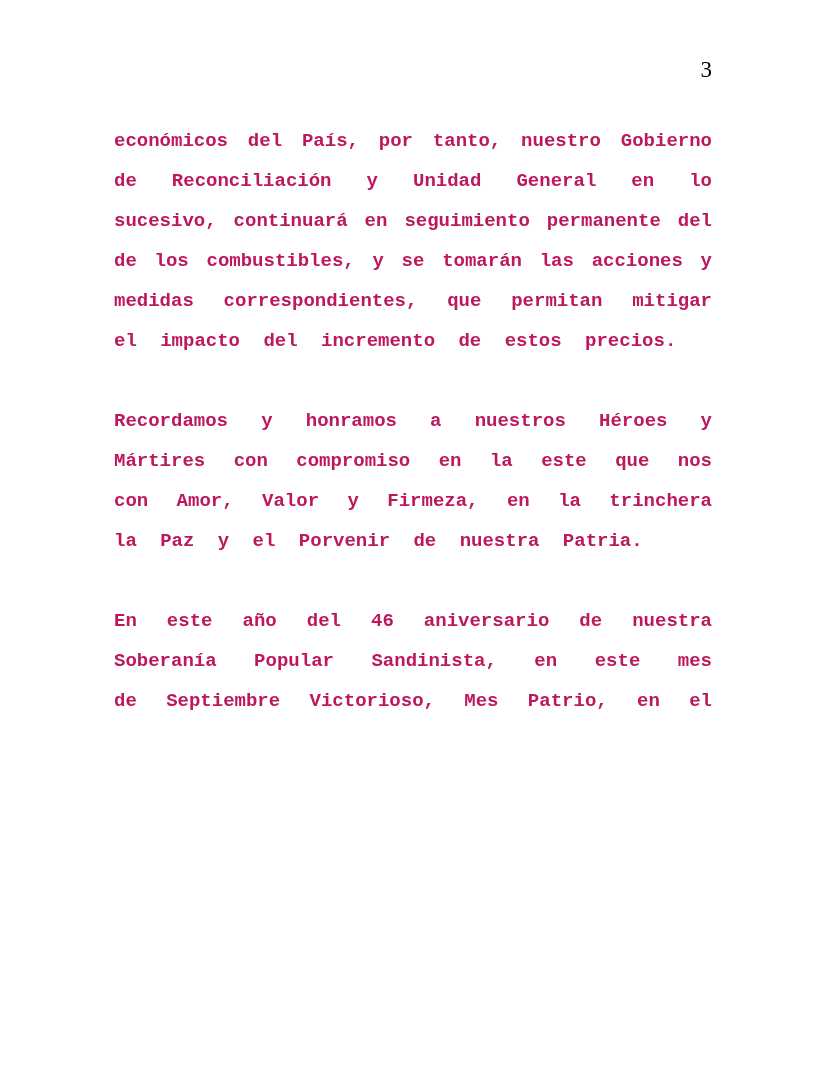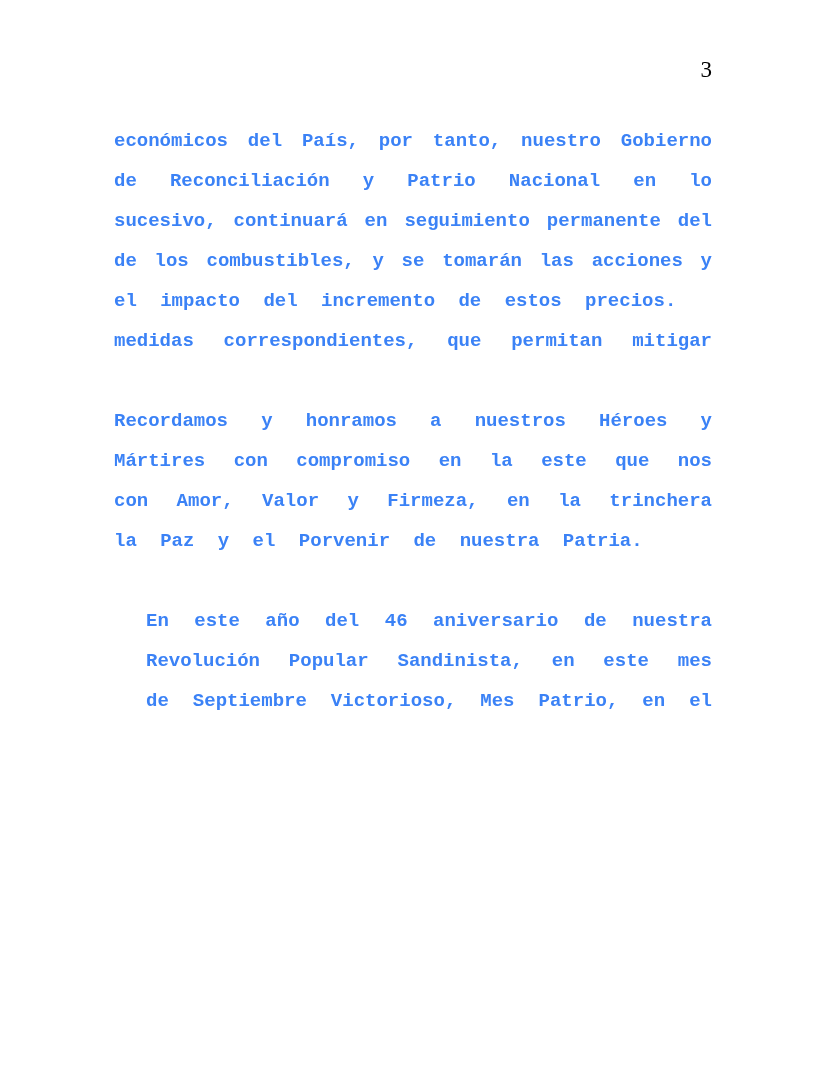--- a/index.html
+++ b/index.html
@@ -26,28 +26,27 @@
   }
   .body-text {
     position: absolute;
     top: 121px;
     left: 114px;
     width: 598px;
     font-family: "Liberation Mono", "DejaVu Sans Mono", monospace;
     font-weight: bold;
     font-size: 19px;
     line-height: 40px;
-    color: #3b82f6;
+    color: #be185d;
   }
   .paragraph {
     margin: 0 0 40px 0;
   }
   .paragraph:last-child {
     margin-bottom: 0;
-    margin-left: 32px;
   }
   .line {
     text-align: justify;
     text-align-last: justify;
     white-space: normal;
   }
   .line.final {
     text-align-last: left;
     word-spacing: 12px;
   }
@@ -56,34 +55,34 @@
 <body>
 
 <div class="page">
 
   <div class="page-number">3</div>
 
   <div class="body-text">
 
     <div class="paragraph">
       <div class="line">económicos del País, por tanto, nuestro Gobierno</div>
-      <div class="line">de Reconciliación y Patrio Nacional en lo</div>
+      <div class="line">de Reconciliación y Unidad General en lo</div>
       <div class="line">sucesivo, continuará en seguimiento permanente del</div>
       <div class="line">de los combustibles, y se tomarán las acciones y</div>
+      <div class="line">medidas correspondientes, que permitan mitigar</div>
       <div class="line final">el impacto del incremento de estos precios.</div>
-      <div class="line">medidas correspondientes, que permitan mitigar</div>
     </div>
 
     <div class="paragraph">
       <div class="line">Recordamos y honramos a nuestros Héroes y</div>
       <div class="line">Mártires con compromiso en la este que nos</div>
       <div class="line">con Amor, Valor y Firmeza, en la trinchera</div>
       <div class="line final">la Paz y el Porvenir de nuestra Patria.</div>
     </div>
 
     <div class="paragraph">
       <div class="line">En este año del 46 aniversario de nuestra</div>
-      <div class="line">Revolución Popular Sandinista, en este mes</div>
+      <div class="line">Soberanía Popular Sandinista, en este mes</div>
       <div class="line">de Septiembre Victorioso, Mes Patrio, en el</div>
     </div>
 
   </div>
 </div>
 
 </body></html>

